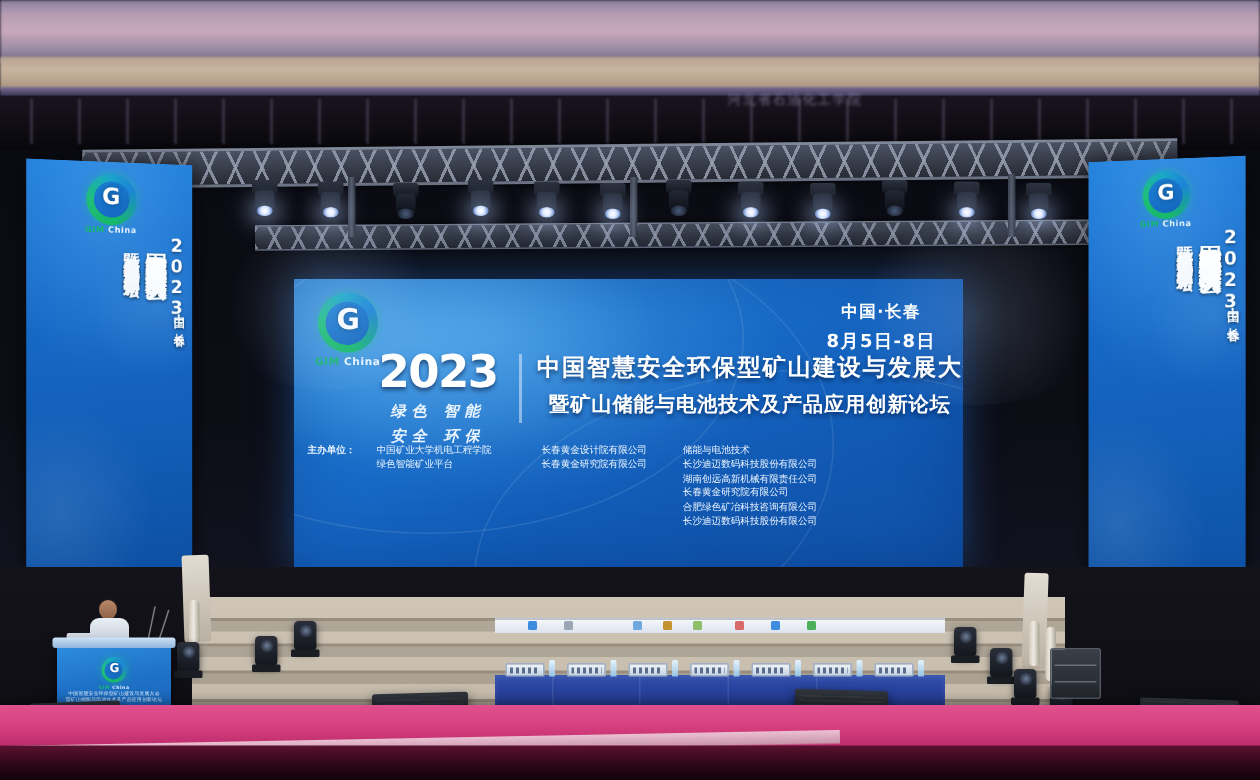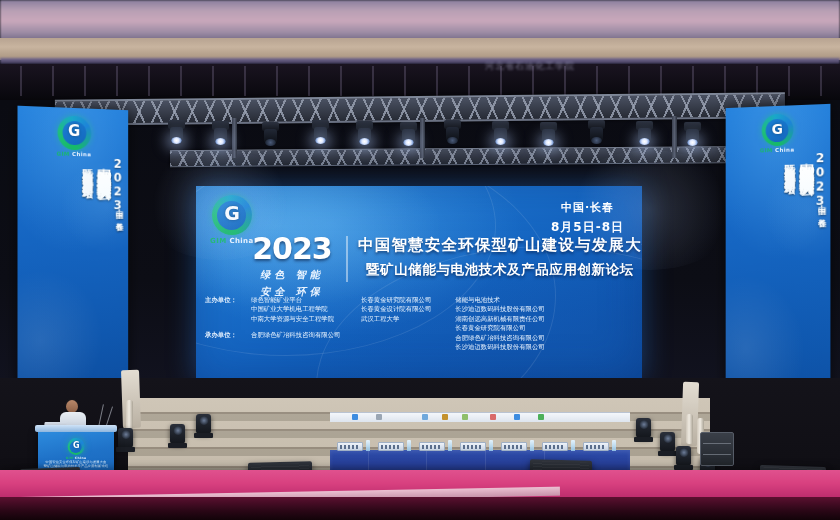--- a/index.html
+++ b/index.html
@@ -521,36 +521,28 @@
       <div class="t2">暨矿山储能与电池技术及产品应用创新论坛</div>
     </div>
 
     <div class="sponsors">
       <div class="sp-cols">
         <div class="sp-left">
           <div class="sp-row">
             <div class="sp-label">主办单位：</div>
             <div class="sp-items" id="org-items">
                 <div class="sp-line">
-                  <div class="sp-a">绿色智能矿业平台</div>
-                  <div class="sp-b">长春黄金研究院有限公司</div>
-                </div>
-                <div class="sp-line">
                   <div class="sp-a">中国矿业大学机电工程学院</div>
                   <div class="sp-b">长春黄金设计院有限公司</div>
                 </div>
                 <div class="sp-line">
-                  <div class="sp-a">中南大学资源与安全工程学院</div>
-                  <div class="sp-b">武汉工程大学</div>
+                  <div class="sp-a">绿色智能矿业平台</div>
+                  <div class="sp-b">长春黄金研究院有限公司</div>
                 </div>
               </div>
-          </div>
-          <div class="sp-single">
-            <div class="sp-label">承办单位：</div>
-            <div>合肥绿色矿冶科技咨询有限公司</div>
           </div>
         </div>
         <div class="sp-right">
           <div class="sp-row">
             <div class="sp-items" id="cos-items">
                 <div style="white-space: nowrap;">储能与电池技术</div>
                 <div style="white-space: nowrap;">长沙迪迈数码科技股份有限公司</div>
                 <div style="white-space: nowrap;">湖南创远高新机械有限责任公司</div>
                 <div style="white-space: nowrap;">长春黄金研究院有限公司</div>
                 <div style="white-space: nowrap;">合肥绿色矿冶科技咨询有限公司</div>

